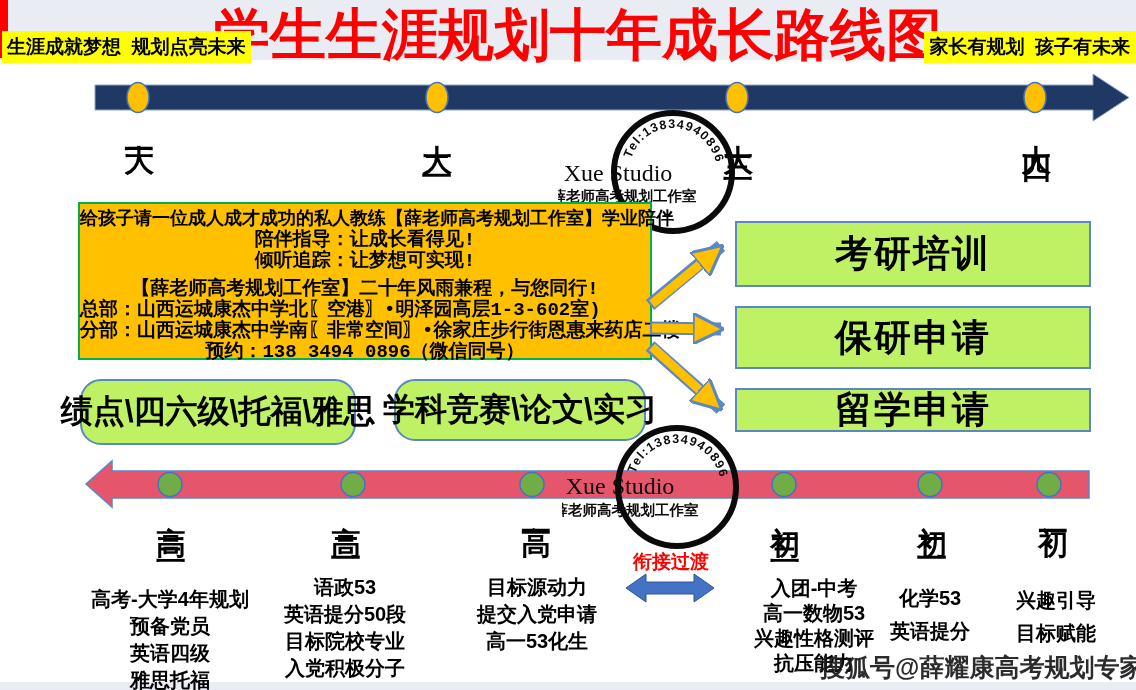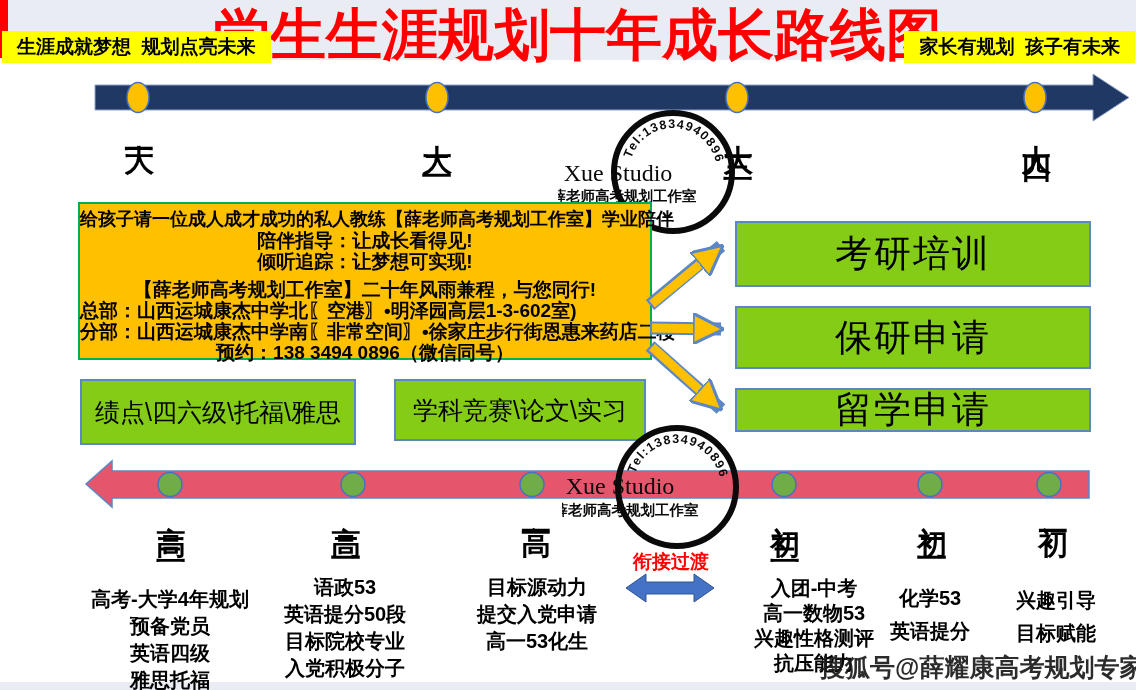--- a/index.html
+++ b/index.html
@@ -9,47 +9,47 @@
   }
   .abs{position:absolute;}
   
   .top-band{left:0;top:0;width:1136px;height:60px;background:#e9ecf3;}
   .bottom-band{left:0;top:682px;width:1136px;height:8px;background:#e9ecf3;}
   .red-strip{left:0;top:0;width:8px;height:58px;background:#ff0000;}
   .main-title{
     left:578px;top:0px;transform:translateX(-50%);
     font-size:56px;font-weight:800;color:#ff0000;white-space:pre;line-height:70px;letter-spacing:0px;
   }
-  .tag{background:#ffff00;font-size:19px;font-weight:800;padding:3px 15px;white-space:pre;}
+  .tag{background:#ffff00;font-size:19px;font-weight:800;padding:3px 5px;white-space:pre;}
   .tag-left{left:2px;top:31px;}
   .tag-right{right:1px;top:31px;}
   
   .vlabel{
     writing-mode:vertical-rl;text-orientation:upright;
     font-size:30px;font-weight:800;letter-spacing:13px;line-height:34px;white-space:pre;
   }
   
   .info-box{
     left:78px;top:202px;width:574px;height:158px;background:#ffc000;border:2px solid #00b050;
-    box-sizing:border-box;font-weight:800;font-size:19px;line-height:21px;padding-top:5px;
+    box-sizing:border-box;font-weight:800;font-size:19px;line-height:21px;padding-top:5px;font-family:Liberation Mono, monospace;
   }
   .info-line{text-align:center;white-space:nowrap;}
   .info-line.first{font-size:18px;}
   .info-line.gap{margin-top:7px;}
   .info-line.left{text-align:left;}
   
   .gold-box{
-    background:#84cc16;border:2px solid #5b87c5;box-sizing:border-box;
-    display:flex;align-items:center;justify-content:center;font-weight:400;white-space:nowrap;
+    background:#bef264;border:2px solid #5b87c5;box-sizing:border-box;
+    display:flex;align-items:center;justify-content:center;font-weight:700;white-space:nowrap;
   }
   .path-box{left:735px;width:356px;font-size:37px;letter-spacing:2px;}
   .path-box-1{top:221px;height:66px;}
   .path-box-2{top:306px;height:63px;}
   .path-box-3{top:388px;height:44px;}
-  .task-box{font-size:25px;}
+  .task-box{font-size:32px;border-radius:21px;}
   .task-box-1{left:80px;top:379px;width:276px;height:66px;}
   .task-box-2{left:394px;top:379px;width:252px;height:62px;}
   
   .grade-list{transform:translateX(-50%);text-align:center;font-weight:800;font-size:20px;white-space:nowrap;}
   .lh27{line-height:27px;}
   .lh25{line-height:25px;}
   .lh33{line-height:33px;}
   
   .transition-label{left:671px;top:549px;transform:translateX(-50%);color:#ff0000;font-size:19px;font-weight:800;white-space:nowrap;}
   .watermark{left:820px;top:651px;font-size:25px;font-weight:800;color:rgba(25,25,25,0.92);white-space:nowrap;}

